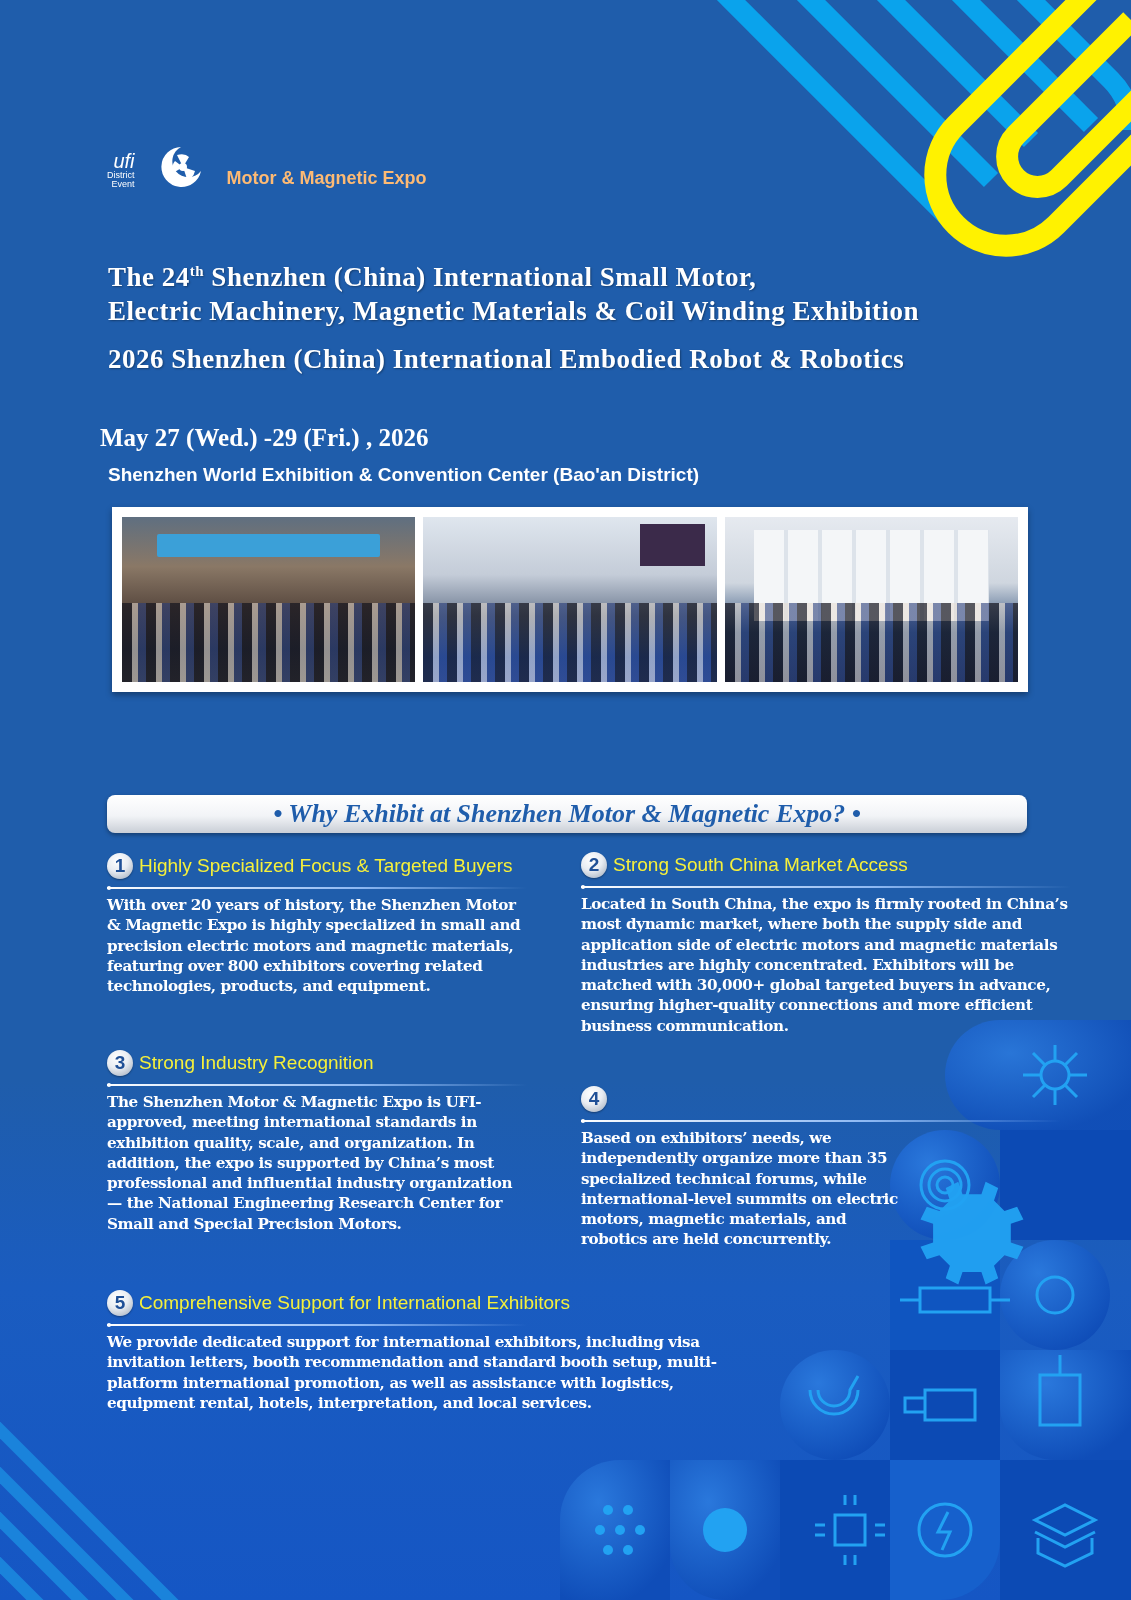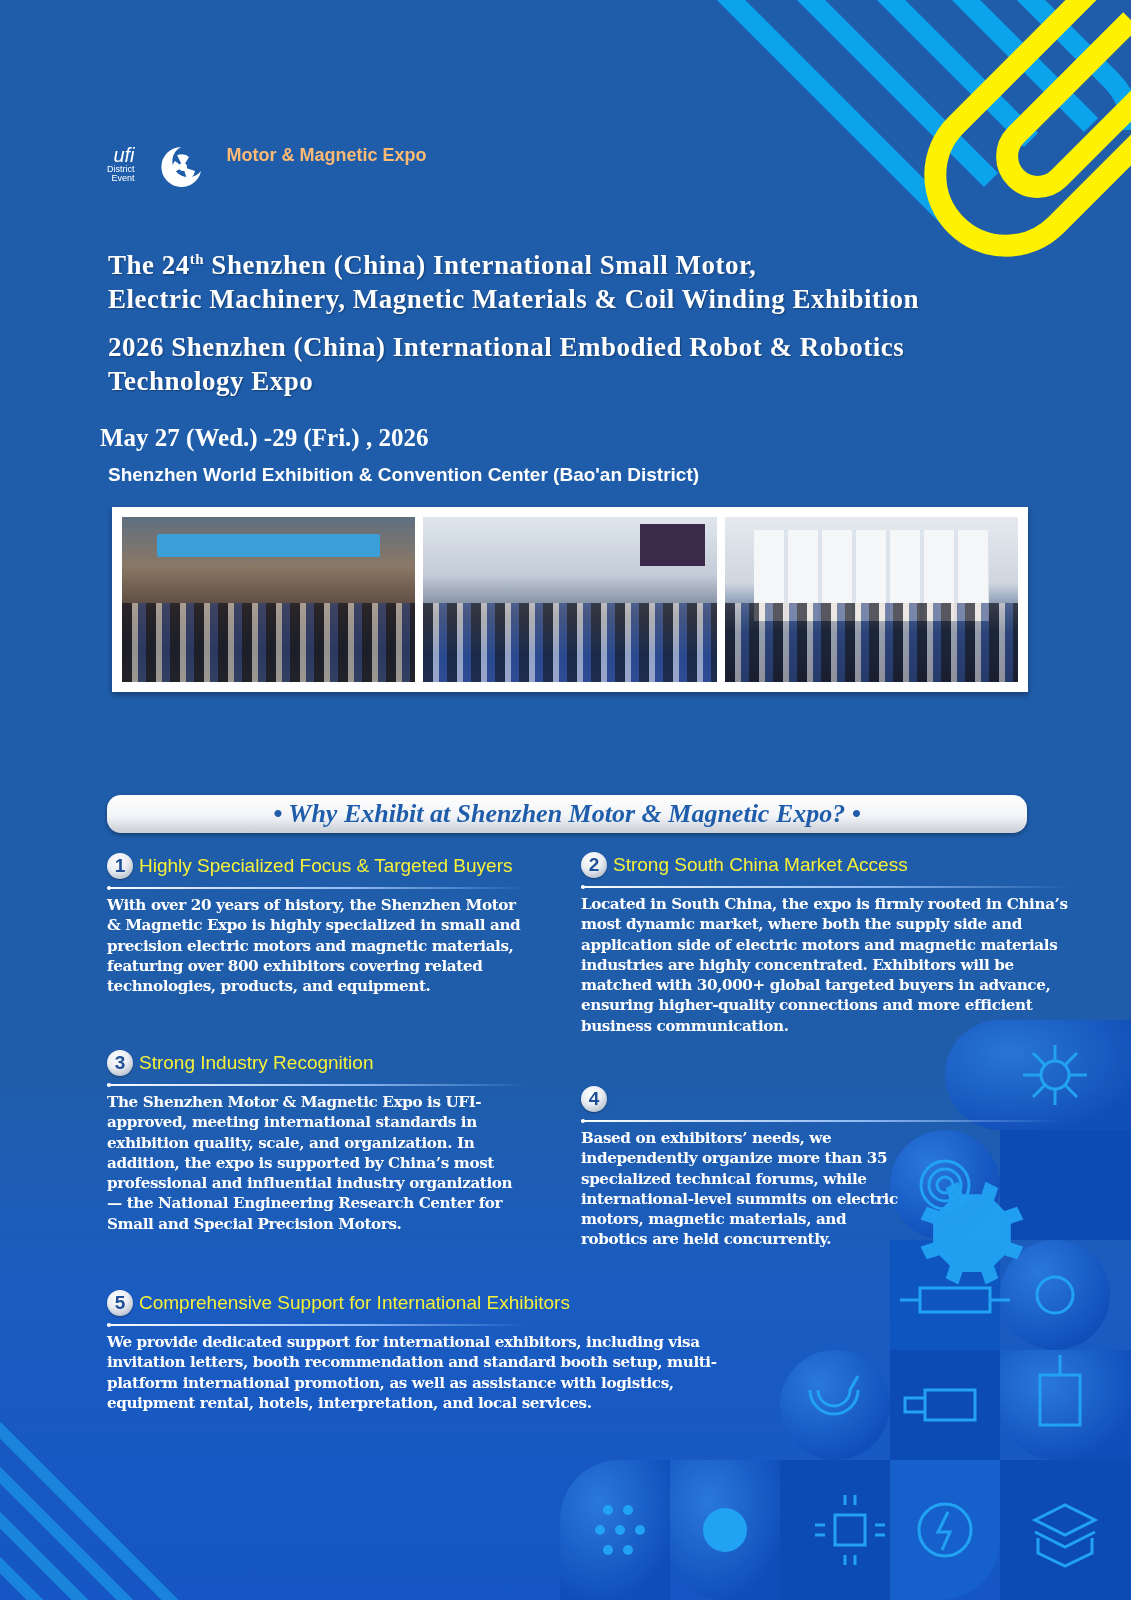--- a/index.html
+++ b/index.html
@@ -10,48 +10,48 @@
     color: #ffffff;
   }
   .bg-bottom {
     position: absolute; left: 0; right: 0; top: 1080px; bottom: 0;
     background: linear-gradient(180deg, rgba(31,93,171,0) 0%, #1a5cc0 40%, #1556c4 100%);
   }
   .deco-top { position: absolute; right: 0; top: 0; width: 440px; height: 270px; }
   .deco-bl { position: absolute; left: 0; bottom: 0; width: 200px; height: 180px; }
   .deco-icons { position: absolute; left: 560px; top: 1020px; width: 571px; height: 580px; }
 
-  .logo-row { position: absolute; left: 107px; top: 145px; display: flex; align-items: flex-start; gap: 24px; }
+  .logo-row { position: absolute; left: 107px; top: 145px; display: flex; align-items: flex-end; gap: 24px; }
   .ufi { font-family: "Liberation Sans", sans-serif; color: #fff; line-height: 1; text-align: right; }
   .ufi .ufi-mark { font-size: 20px; font-style: italic; }
   .ufi .ufi-sub { font-size: 9px; }
   .brand-logo-icon { width: 44px; height: 44px; }
   .brand-name { font-family: "Liberation Sans", sans-serif; font-weight: bold; font-size: 18px; color: #fdba74; }
 
-  .title-block { position: absolute; left: 108px; top: 242px; width: 960px; }
+  .title-block { position: absolute; left: 108px; top: 254px; width: 960px; }
   .title-line { font-family: "Liberation Serif", serif; font-weight: bold; font-size: 27px; line-height: 34px; letter-spacing: 0.5px; text-shadow: 1px 1px 2px rgba(0,0,0,0.35); }
   .title-line sup { font-size: 15px; }
   .title-gap { height: 14px; }
 
   .date { position: absolute; left: 100px; top: 424px; font-family: "Liberation Serif", serif; font-weight: bold; font-size: 25px; }
   .venue { position: absolute; left: 108px; top: 464px; font-family: Liberation Sans, sans-serif; font-weight: bold; font-size: 19px; }
 
   .photos { position: absolute; left: 112px; top: 507px; width: 916px; height: 185px; display: flex; background: #fff; box-shadow: 0 3px 6px rgba(0,0,0,0.35); }
   .photo { flex: 1; margin: 10px 4px 10px 4px; position: relative; overflow: hidden; }
   .photo:first-child { margin-left: 10px; }
   .photo:last-child { margin-right: 10px; }
   .photo-1 { background: linear-gradient(180deg, #5f6f80 0%, #8a7866 30%, #5a4a40 55%, #2e3440 80%, #444 100%); }
   .photo-2 { background: linear-gradient(180deg, #dfe6ee 0%, #c4ccd8 35%, #6e7c92 60%, #2a5cb8 85%, #3a64c0 100%); }
   .photo-3 { background: linear-gradient(180deg, #e6eaf0 0%, #cfd6df 40%, #2f4f7a 70%, #25365a 100%); }
   .photo .sign { position: absolute; left: 12%; top: 10%; width: 76%; height: 14%; background: #3ba0d8; border-radius: 2px; }
   .photo .crowd { position: absolute; left: 0; right: 0; bottom: 0; height: 48%; background: repeating-linear-gradient(90deg, rgba(20,20,30,0.7) 0 10px, rgba(230,220,210,0.55) 10px 16px, rgba(40,60,120,0.6) 16px 24px); }
   .photo .hankai { position: absolute; right: 4%; top: 4%; width: 22%; height: 26%; background: #3b2a4a; }
   .photo .booth { position: absolute; left: 10%; top: 8%; width: 80%; height: 55%; background: repeating-linear-gradient(90deg, #f4f6f8 0 30px, #dde3ea 30px 34px); }
 
-  .why-banner { position: absolute; left: 107px; top: 795px; width: 920px; height: 38px; border-radius: 14px;
+  .why-banner { position: absolute; left: 107px; top: 795px; width: 920px; height: 38px; border-radius: 8px;
     background: linear-gradient(180deg, #ffffff 0%, #f2f4f7 55%, #c9ced6 100%);
     box-shadow: 0 2px 4px rgba(0,0,0,0.35); display: flex; align-items: center; justify-content: center; }
   .why-text { font-family: "Liberation Serif", serif; font-style: italic; font-weight: bold; font-size: 26px; color: #1f5dab; }
 
   .section { position: absolute; }
   .sec-head { display: flex; align-items: center; gap: 6px; }
   .num-badge { width: 26px; height: 26px; border-radius: 50%;
     background: radial-gradient(circle at 40% 30%, #ffffff 0%, #e8ecf2 45%, #9aa6b6 100%);
     color: #1f4f96; font-family: "Liberation Sans", sans-serif; font-weight: bold; font-size: 19px;
     display: flex; align-items: center; justify-content: center; box-shadow: 0 1px 2px rgba(0,0,0,0.35); }
@@ -157,21 +157,20 @@
     <path d="M24 22 L18 10 Q26 8 30 12z M24 22 L36 26 Q34 34 28 34z M24 22 L14 28 Q12 20 16 16z" fill="#fff"></path>
   </svg>
   <span class="brand-name">Motor &amp; Magnetic Expo</span>
 </div>
 
 <div class="title-block">
   <div class="title-line"><span>The 24</span><sup>th</sup><span> Shenzhen (China) International Small Motor,</span></div>
   <div class="title-line">Electric Machinery, Magnetic Materials &amp; Coil Winding Exhibition</div>
   <div class="title-gap"></div>
   <div class="title-line">2026 Shenzhen (China) International Embodied Robot &amp; Robotics</div>
-  <div class="title-line">Technology Expo</div>
 </div>
 
 <div class="date">May 27 (Wed.) -29 (Fri.) , 2026</div>
 <div class="venue">Shenzhen World Exhibition &amp; Convention Center (Bao'an District)</div>
 
 <div class="photos">
   <div class="photo photo-1">
     <div class="sign"></div>
       <div class="crowd"></div>
   </div>

